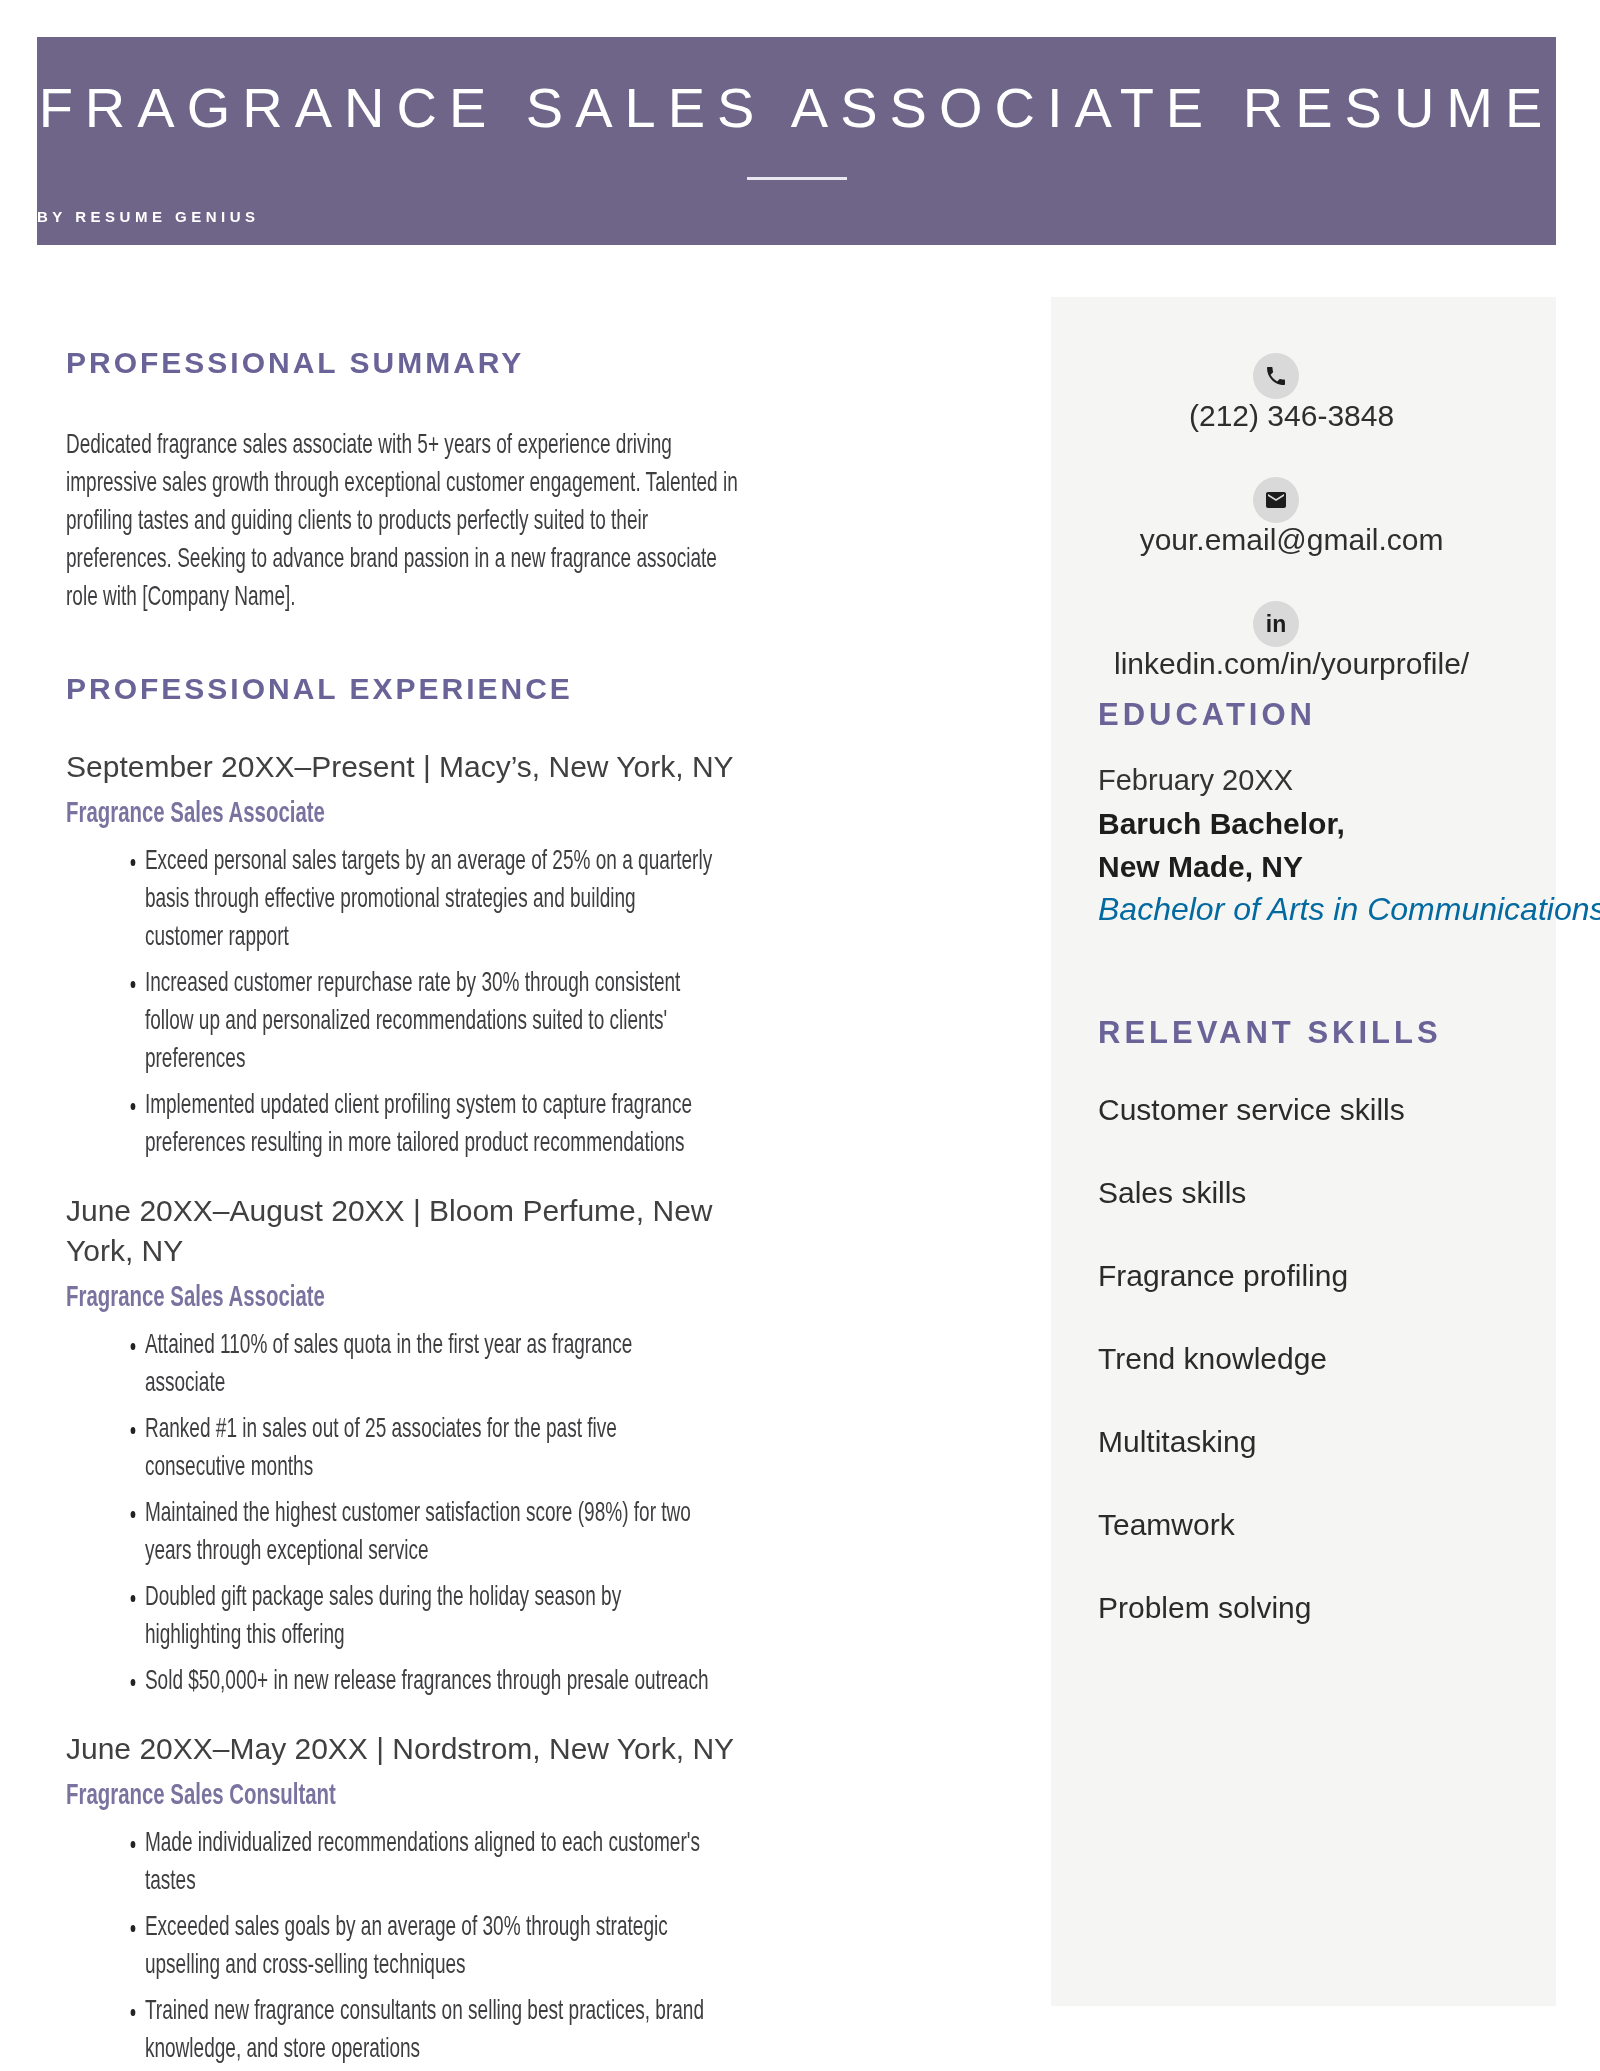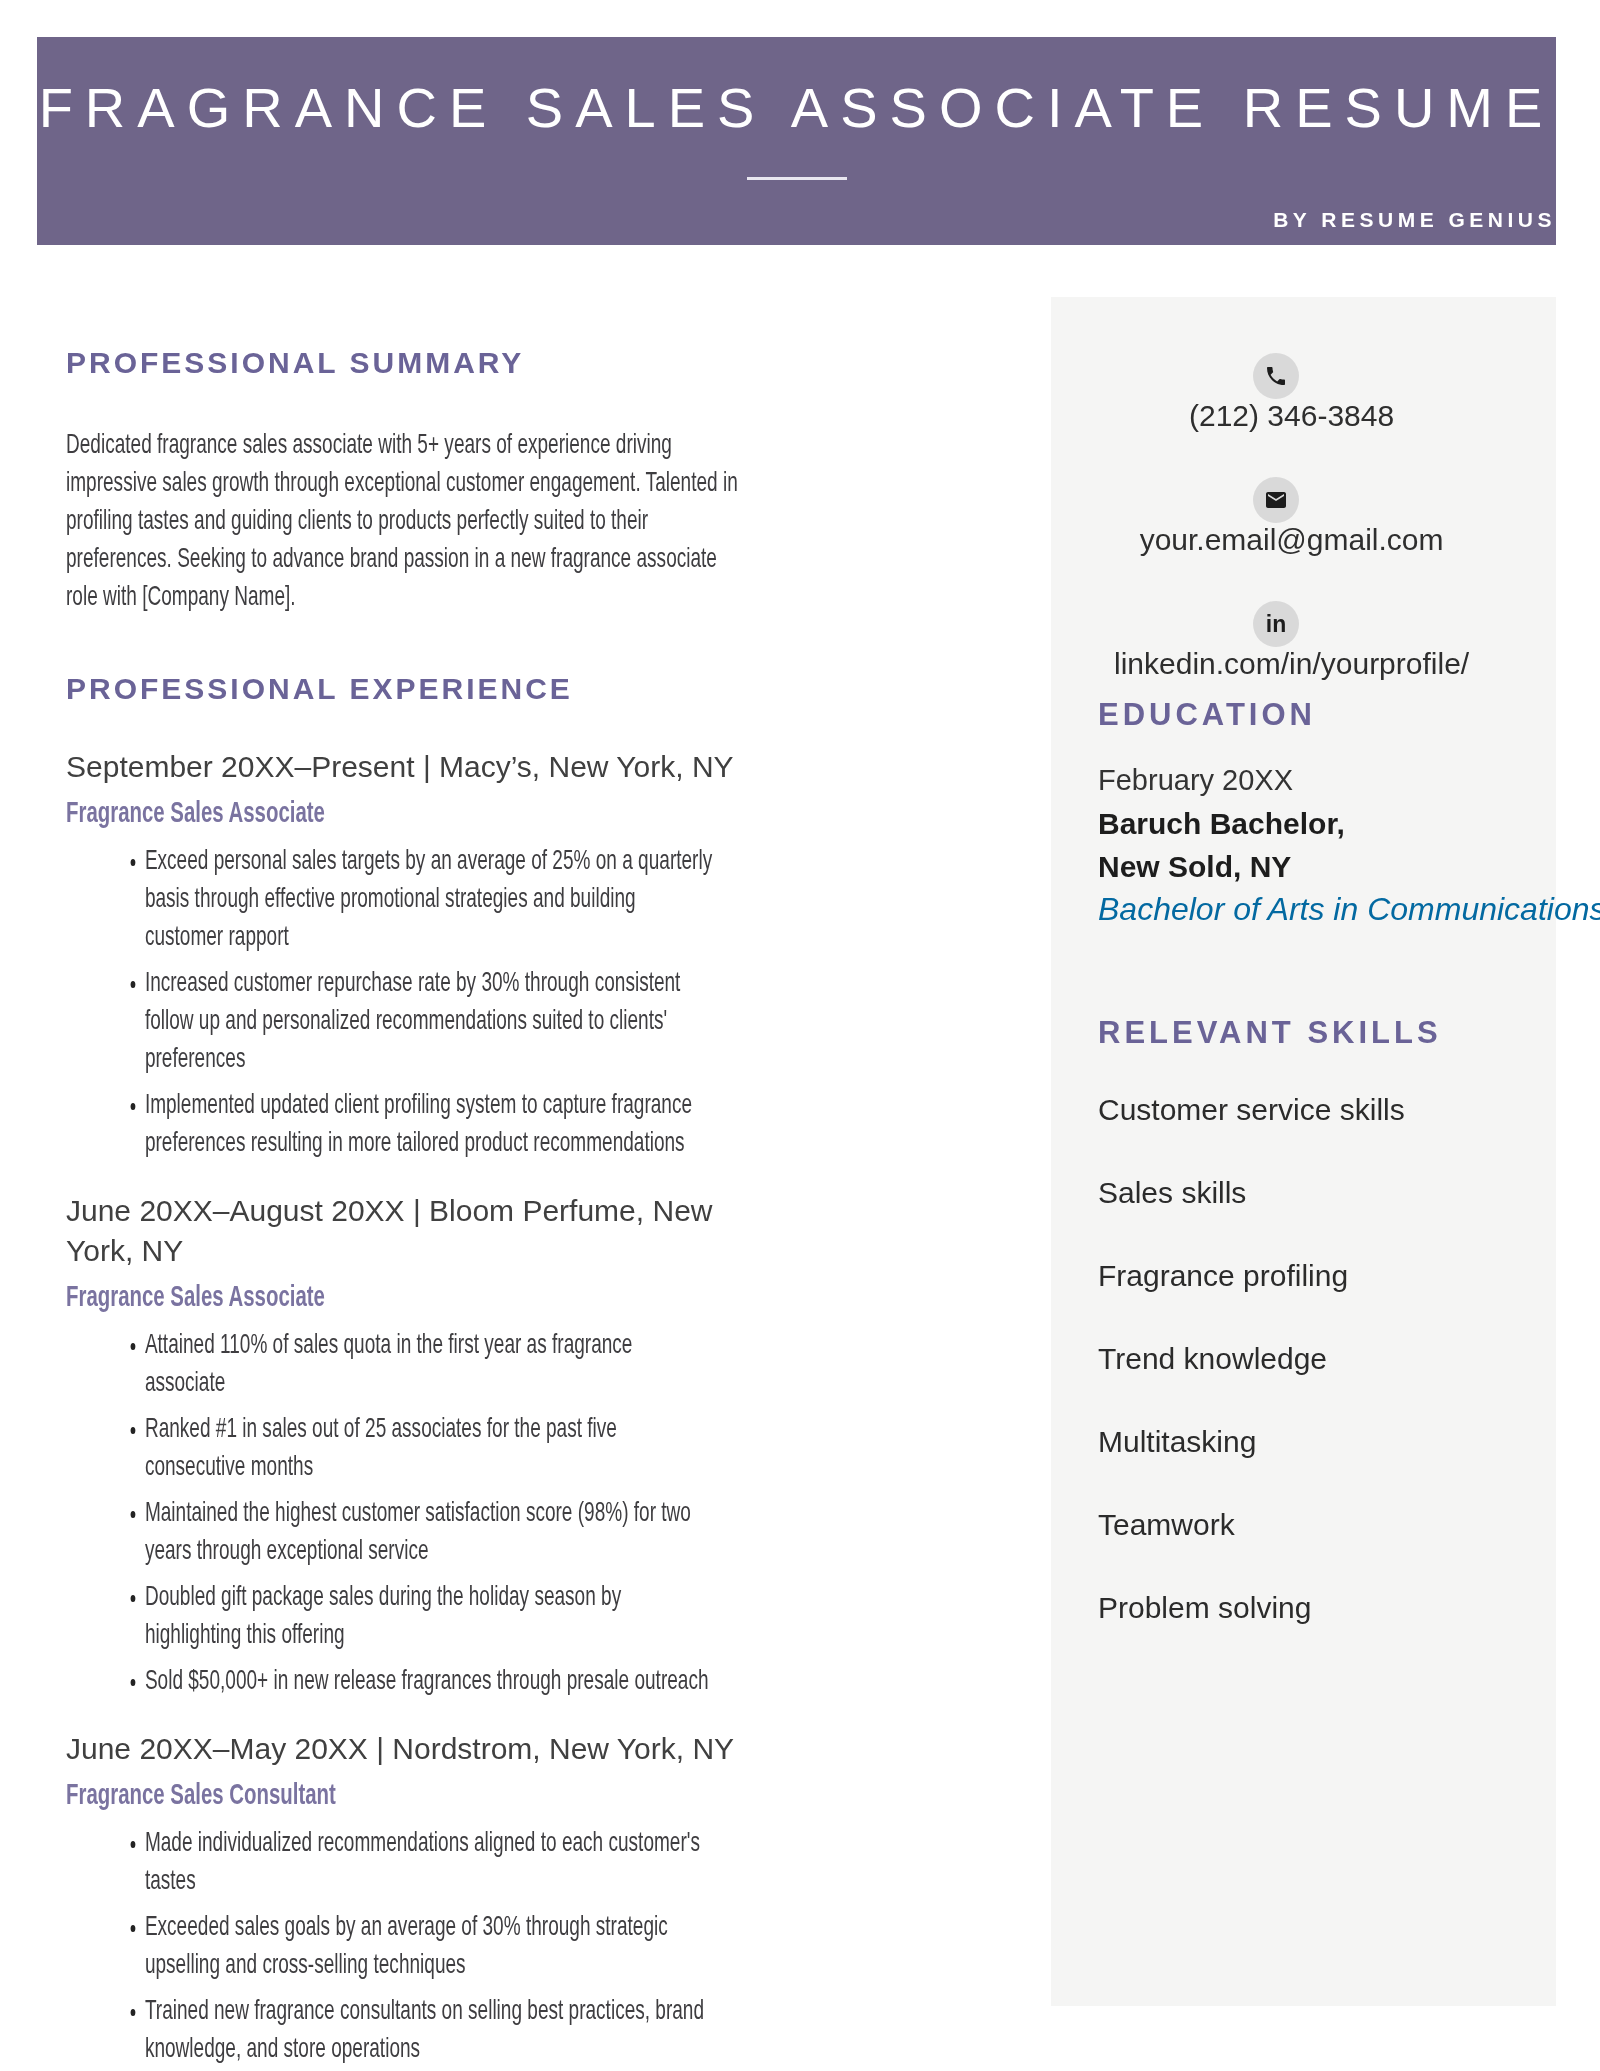--- a/index.html
+++ b/index.html
@@ -4,21 +4,21 @@
 <style>
   html,body{margin:0;padding:0;}
   body{
     width:1600px;height:2071px;position:relative;background:#ffffff;
     font-family:"Liberation Sans", sans-serif;color:#3E3D40;overflow:hidden;
   }
   
   .banner{position:absolute;left:37px;top:37px;width:1519px;height:208px;background:var(--banner-bg,#6F6589);color:#fff;}
   .banner-title{margin:38px 0 0 0;text-align:center;font-size:56px;font-weight:400;letter-spacing:12px;line-height:66px;white-space:nowrap;}
   .banner-divider{width:100px;height:3px;background:#E9E7F0;margin:36px auto 0 auto;}
-  .banner-byline{margin-top:28px;text-align:right;font-size:21px;font-weight:700;letter-spacing:4.5px;padding-left:32px;}
+  .banner-byline{margin-top:28px;text-align:left;font-size:15px;font-weight:700;letter-spacing:4.5px;}
   
   .sidebar{position:absolute;left:1051px;top:297px;width:505px;height:1709px;background:var(--sidebar-bg,#F5F5F4);}
   .contact{position:absolute;left:32px;top:56px;}
   .contact-row{display:flex;align-items:center;margin-bottom:44px;flex-direction:column;}
   .cicon{width:46px;height:46px;border-radius:50%;background:var(--icon-circle,#D9D9D9);display:flex;align-items:center;justify-content:center;flex:0 0 46px;}
   .cicon svg{width:24px;height:24px;fill:#1c1c1c;}
   .cicon .in-glyph{font-size:23px;font-weight:800;color:#1c1c1c;letter-spacing:0px;}
   .contact-text{margin-left:31px;font-size:30px;color:#2e2e2e;}
   .side-h{margin:0;font-size:31px;font-weight:700;letter-spacing:4px;color:var(--accent,#6A6397);}
   .edu{position:absolute;left:47px;top:400px;width:440px;}
@@ -76,21 +76,21 @@
           <span class="in-glyph">in</span>
         </span>
     <span class="contact-text">linkedin.com/in/yourprofile/</span>
   </div>
 </div>
 
   <div class="edu">
     <h3 class="side-h">EDUCATION</h3>
     <div class="edu-date">February 20XX</div>
     <div class="edu-bold">Baruch Bachelor,</div>
-    <div class="edu-bold">New Sold, NY</div>
+    <div class="edu-bold">New Made, NY</div>
     <div class="edu-degree">Bachelor of Arts in Communications</div>
   </div>
 
   <div class="skills">
     <h3 class="side-h">RELEVANT SKILLS</h3>
     <ul>
         <li>Customer service skills</li>
         <li>Sales skills</li>
         <li>Fragrance profiling</li>
         <li>Trend knowledge</li>

